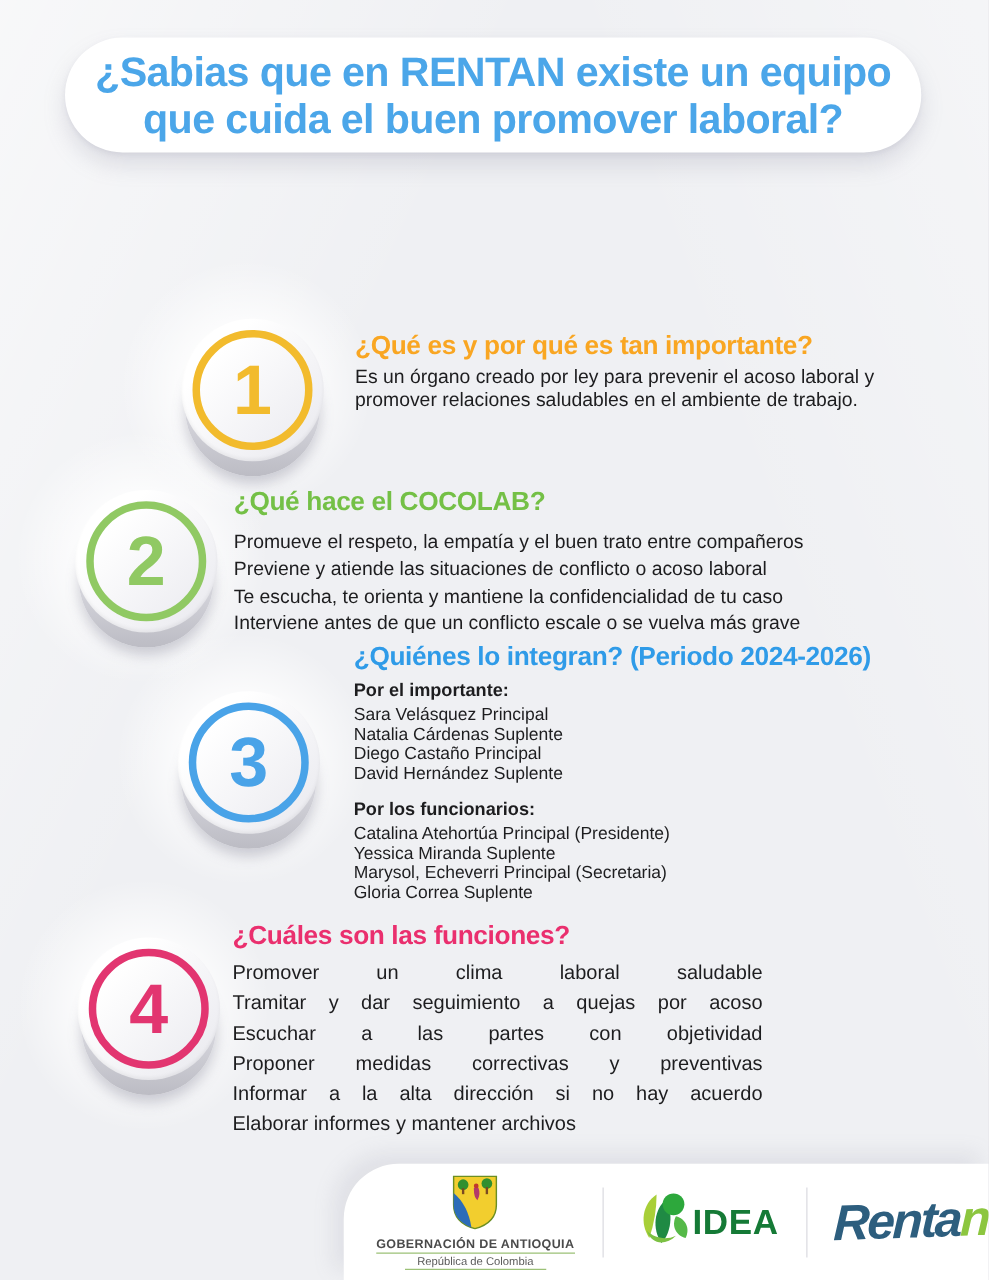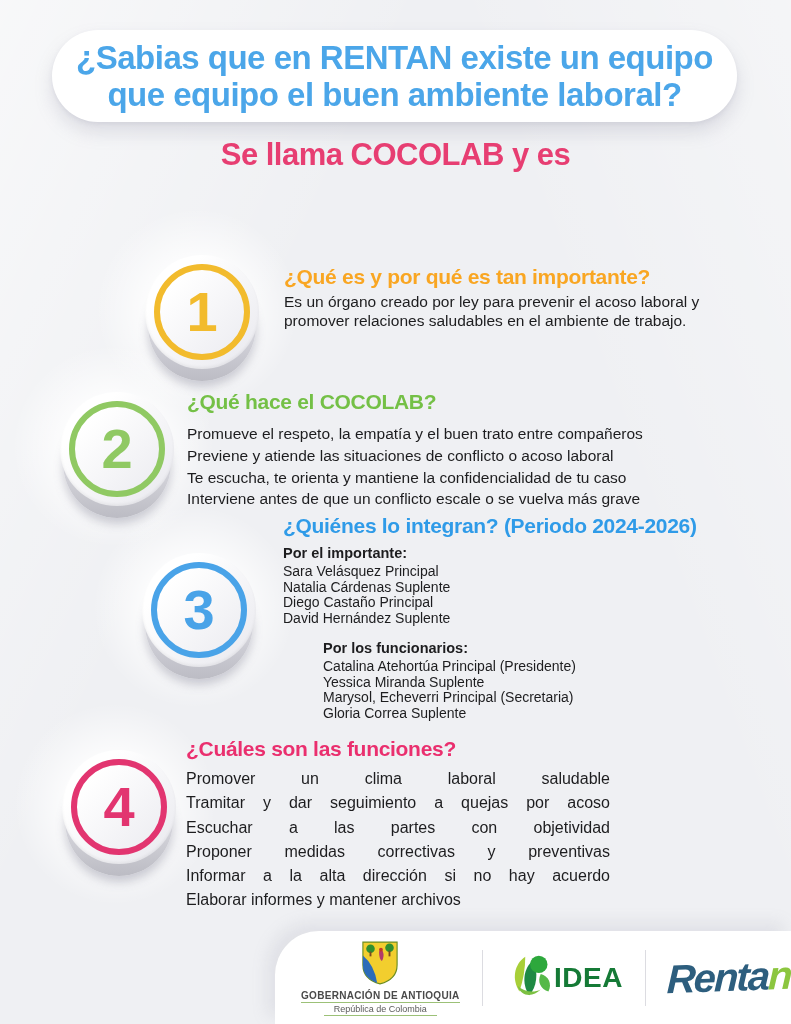--- a/index.html
+++ b/index.html
@@ -71,21 +71,21 @@
 
   .body-text { position:absolute; color:#1d1d1f; }
   .b1 { left:284px; top:293px; font-size:15.5px; line-height:18.5px; }
   .b2 { left:187px; top:423px; font-size:15.5px; line-height:21.8px; }
   .b4 { left:186px; top:767px; width:424px; font-size:16px; line-height:24.3px; }
   .b4 .just { text-align:justify; text-align-last:justify; }
 
   .s3-block { position:absolute; left:283px; color:#1d1d1f; font-size:14px; line-height:15.8px; }
   .s3-heading { font-weight:bold; font-size:14.5px; margin-bottom:2px; }
   .g1 { top:546px; }
-  .g2 { top:641px;margin-left:40px; }
+  .g2 { top:641px; }
 
   
   .footer-card {
     position:absolute; left:275px; top:931px; width:516px; height:93px;
     background:#ffffff; border-top-left-radius:44px;
     box-shadow:-8px -8px 16px rgba(140,140,160,.15);
     display:flex; align-items:center; justify-content:center; gap:22px;
     padding-left:26px;
   }
   .logo-divider { width:1px; height:56px; background:#dcdce1; }
@@ -108,25 +108,24 @@
   .rentan-main { color:#2D5E7E; }
   .rentan-accent { color:#8CC63F; }
 </style>
 </head>
 <body>
 
 <div class="page">
 
   <div class="header-pill">
     <div class="header-line">¿Sabias que en RENTAN existe un equipo</div>
-    <div class="header-line">que equipo el buen ambiente laboral?</div>
+    <div class="header-line">que cuida el buen promover laboral?</div>
   </div>
 
   <div class="subtitle">
-    <div class="subtitle-line">Se llama COCOLAB y es</div>
   </div>
 
   <div class="halo" style="left:92px; top:204px;"></div>
   <div class="halo" style="left:8px; top:341px;"></div>
   <div class="halo" style="left:89px; top:502px;"></div>
   <div class="halo" style="left:10px; top:699px;"></div>
 
   <div class="badge badge-1" style="left:145px; top:255px;">
     <div class="base"></div>
     <div class="face">

